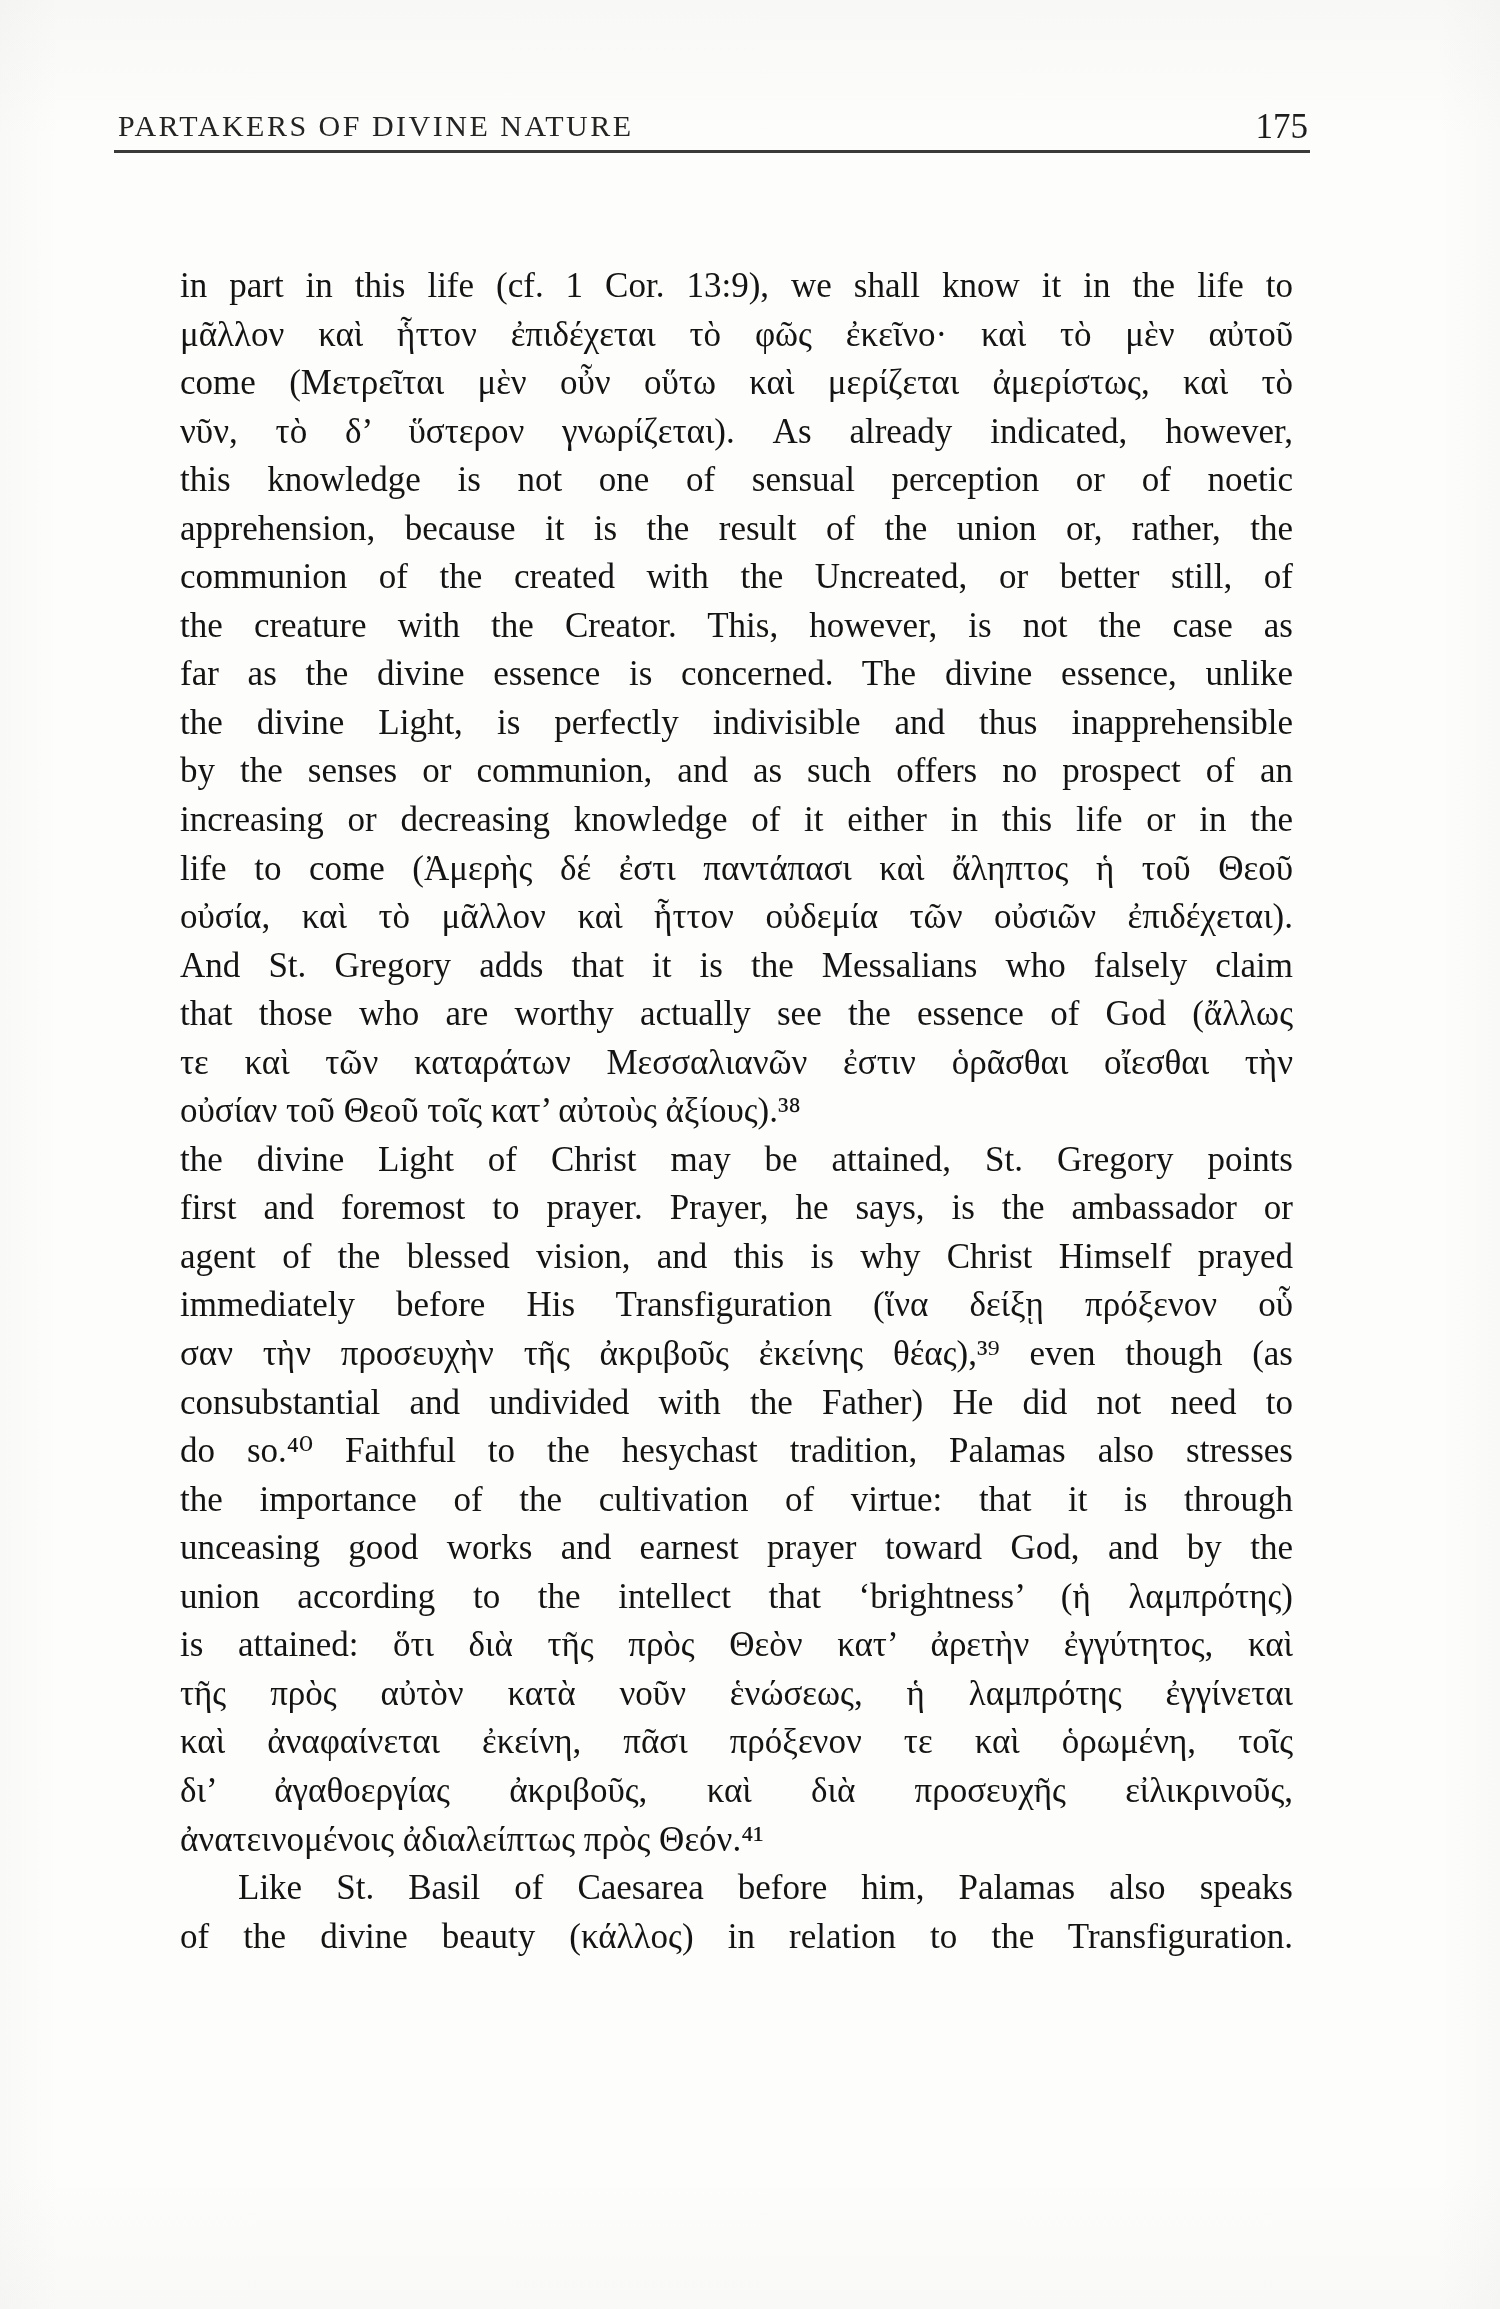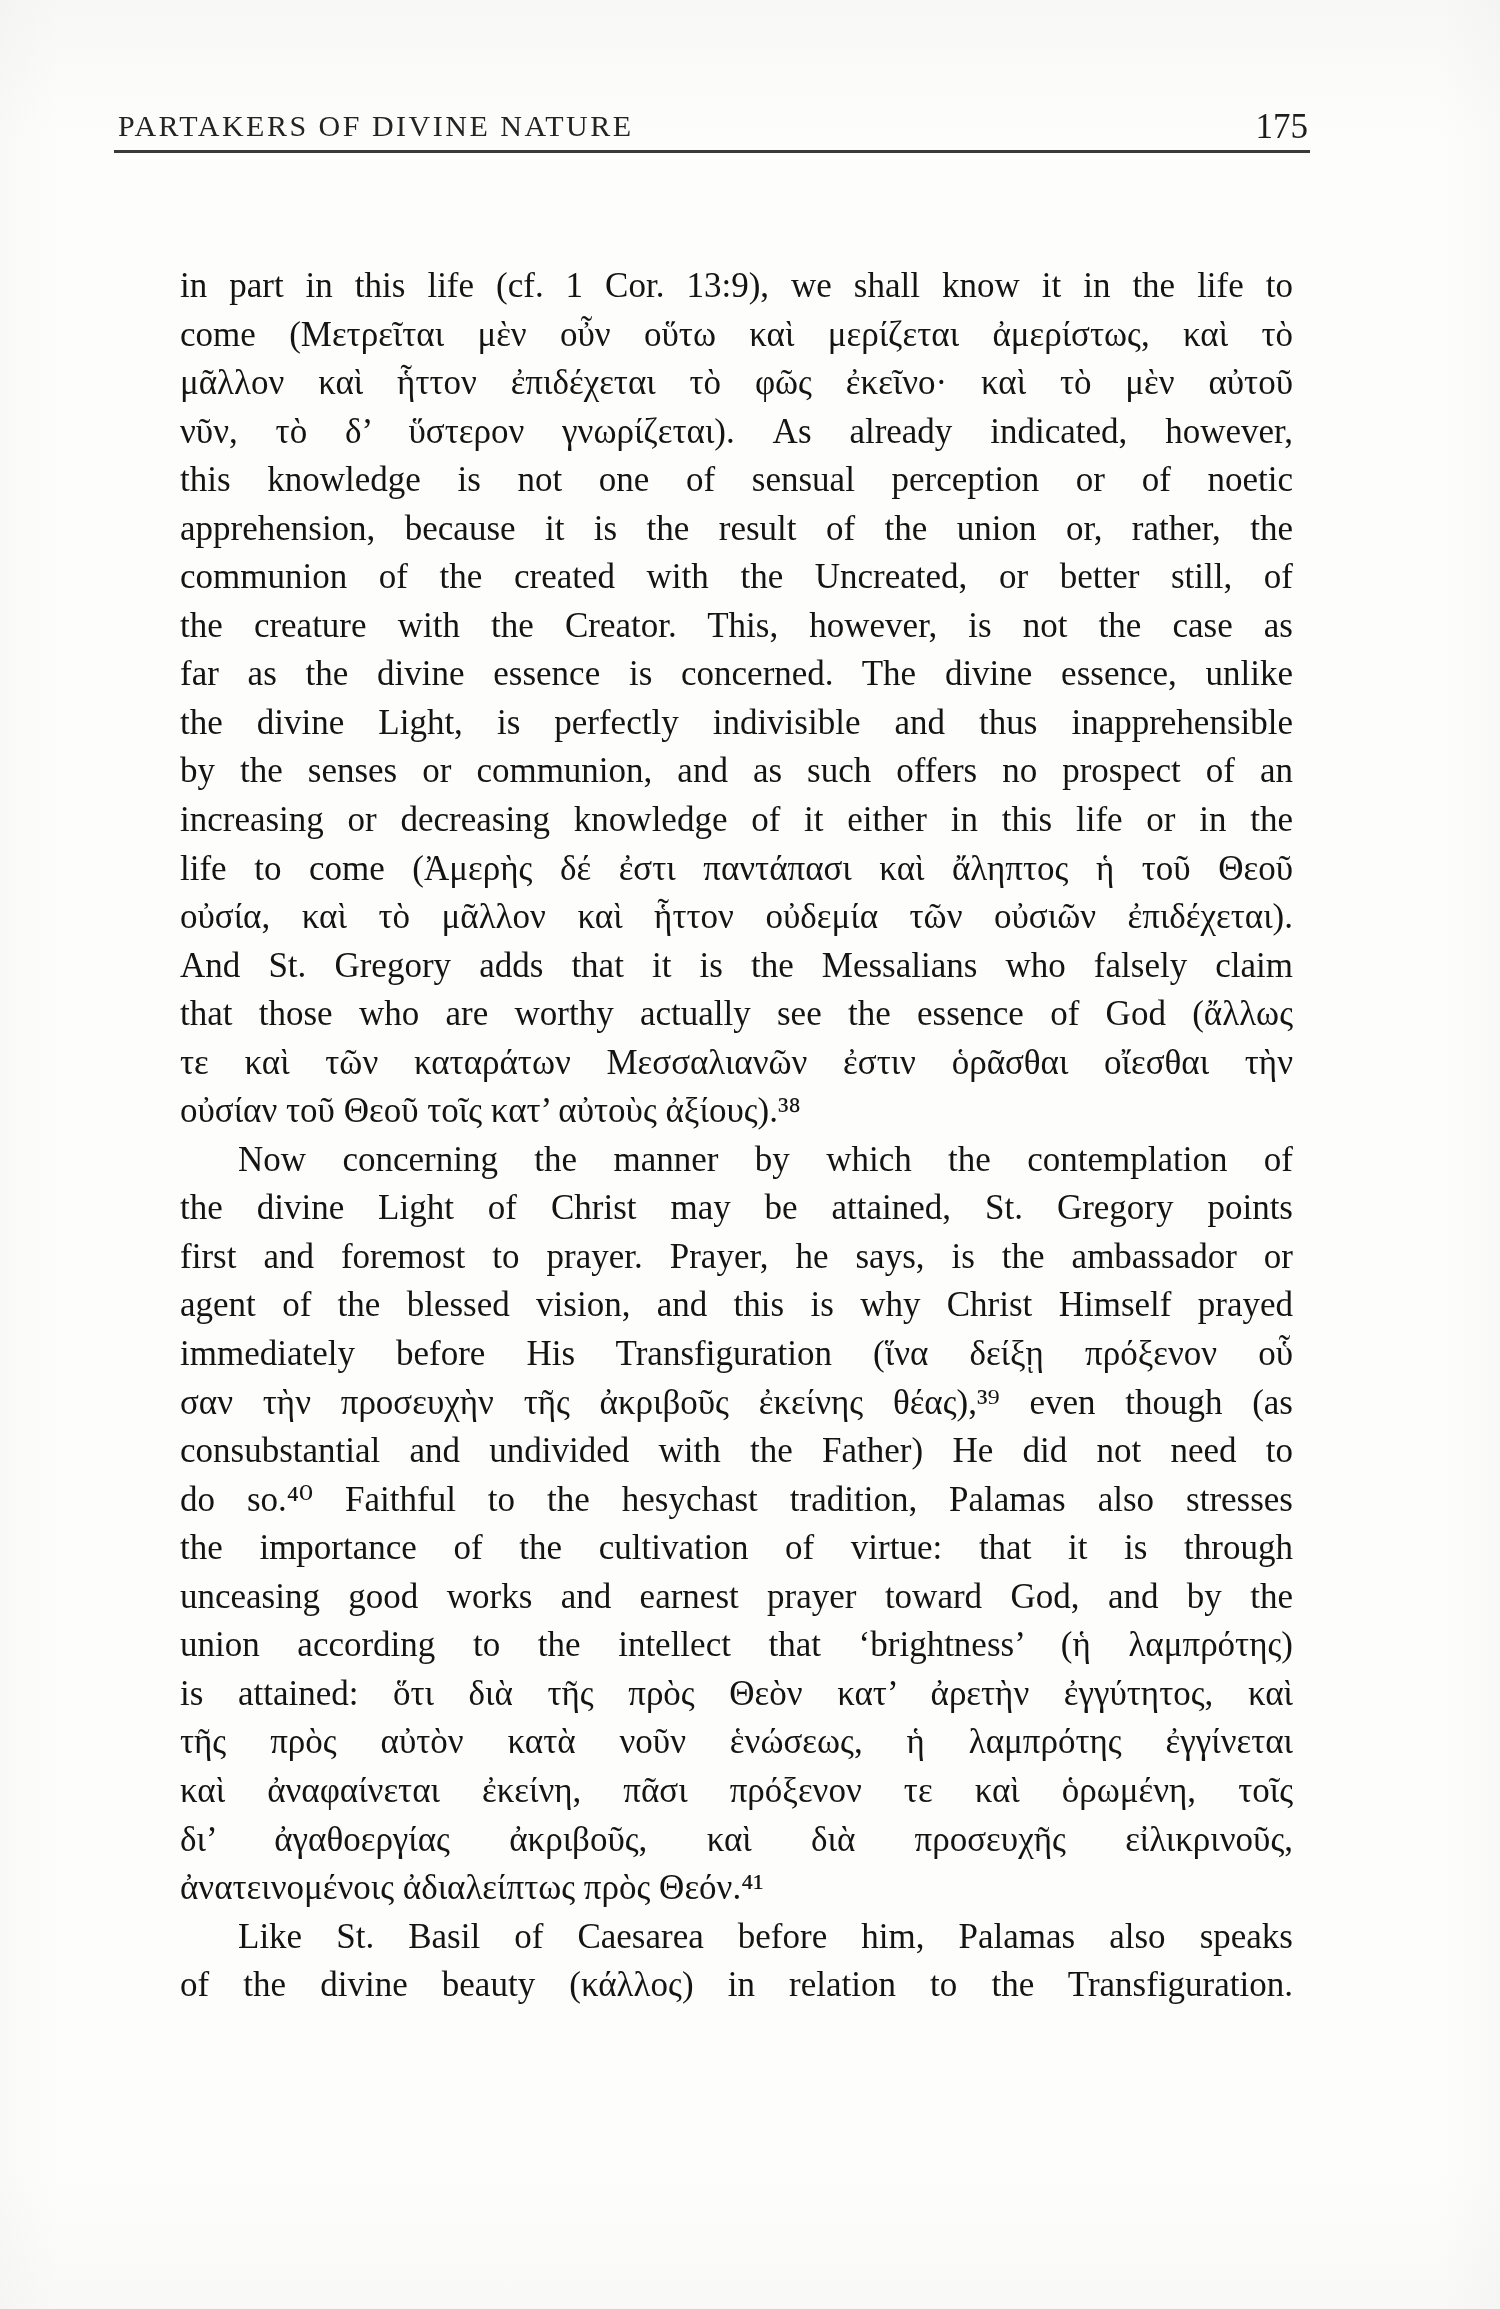--- a/index.html
+++ b/index.html
@@ -81,38 +81,37 @@
 <div class="scan-tint"></div>
 
 <div class="running-head">
   <span class="head-title">PARTAKERS OF DIVINE NATURE</span>
   <span class="page-number">175</span>
 </div>
 <div class="head-rule"></div>
 
 <div class="text-block">
   <div class="line">in part in this life (cf. 1 Cor. 13:9), we shall know it in the life to</div>
+  <div class="line">μᾶλλον καὶ ἧττον ἐπιδέχεται τὸ φῶς ἐκεῖνο· καὶ τὸ μὲν αὐτοῦ</div>
   <div class="line">come (Μετρεῖται μὲν οὖν οὕτω καὶ μερίζεται ἀμερίστως, καὶ τὸ</div>
-  <div class="line">μᾶλλον καὶ ἧττον ἐπιδέχεται τὸ φῶς ἐκεῖνο· καὶ τὸ μὲν αὐτοῦ</div>
   <div class="line">νῦν, τὸ δ’ ὕστερον γνωρίζεται). As already indicated, however,</div>
   <div class="line">this knowledge is not one of sensual perception or of noetic</div>
   <div class="line">apprehension, because it is the result of the union or, rather, the</div>
   <div class="line">communion of the created with the Uncreated, or better still, of</div>
   <div class="line">the creature with the Creator. This, however, is not the case as</div>
   <div class="line">far as the divine essence is concerned. The divine essence, unlike</div>
   <div class="line">the divine Light, is perfectly indivisible and thus inapprehensible</div>
   <div class="line">by the senses or communion, and as such offers no prospect of an</div>
   <div class="line">increasing or decreasing knowledge of it either in this life or in the</div>
   <div class="line">life to come (Ἀμερὴς δέ ἐστι παντάπασι καὶ ἄληπτος ἡ τοῦ Θεοῦ</div>
   <div class="line">οὐσία, καὶ τὸ μᾶλλον καὶ ἧττον οὐδεμία τῶν οὐσιῶν ἐπιδέχεται).</div>
   <div class="line">And St. Gregory adds that it is the Messalians who falsely claim</div>
   <div class="line">that those who are worthy actually see the essence of God (ἄλλως</div>
   <div class="line">τε καὶ τῶν καταράτων Μεσσαλιανῶν ἐστιν ὁρᾶσθαι οἴεσθαι τὴν</div>
   <div class="line para-end">οὐσίαν τοῦ Θεοῦ τοῖς κατ’ αὐτοὺς ἀξίους).³⁸</div>
-  <div class="line indent">Now concerning the manner by which the contemplation of</div>
   <div class="line">the divine Light of Christ may be attained, St. Gregory points</div>
   <div class="line">first and foremost to prayer. Prayer, he says, is the ambassador or</div>
   <div class="line">agent of the blessed vision, and this is why Christ Himself prayed</div>
   <div class="line">immediately before His Transfiguration (ἵνα δείξῃ πρόξενον οὗ</div>
   <div class="line">σαν τὴν προσευχὴν τῆς ἀκριβοῦς ἐκείνης θέας),³⁹ even though (as</div>
   <div class="line">consubstantial and undivided with the Father) He did not need to</div>
   <div class="line">do so.⁴⁰ Faithful to the hesychast tradition, Palamas also stresses</div>
   <div class="line">the importance of the cultivation of virtue: that it is through</div>
   <div class="line">unceasing good works and earnest prayer toward God, and by the</div>
   <div class="line">union according to the intellect that ‘brightness’ (ἡ λαμπρότης)</div>

